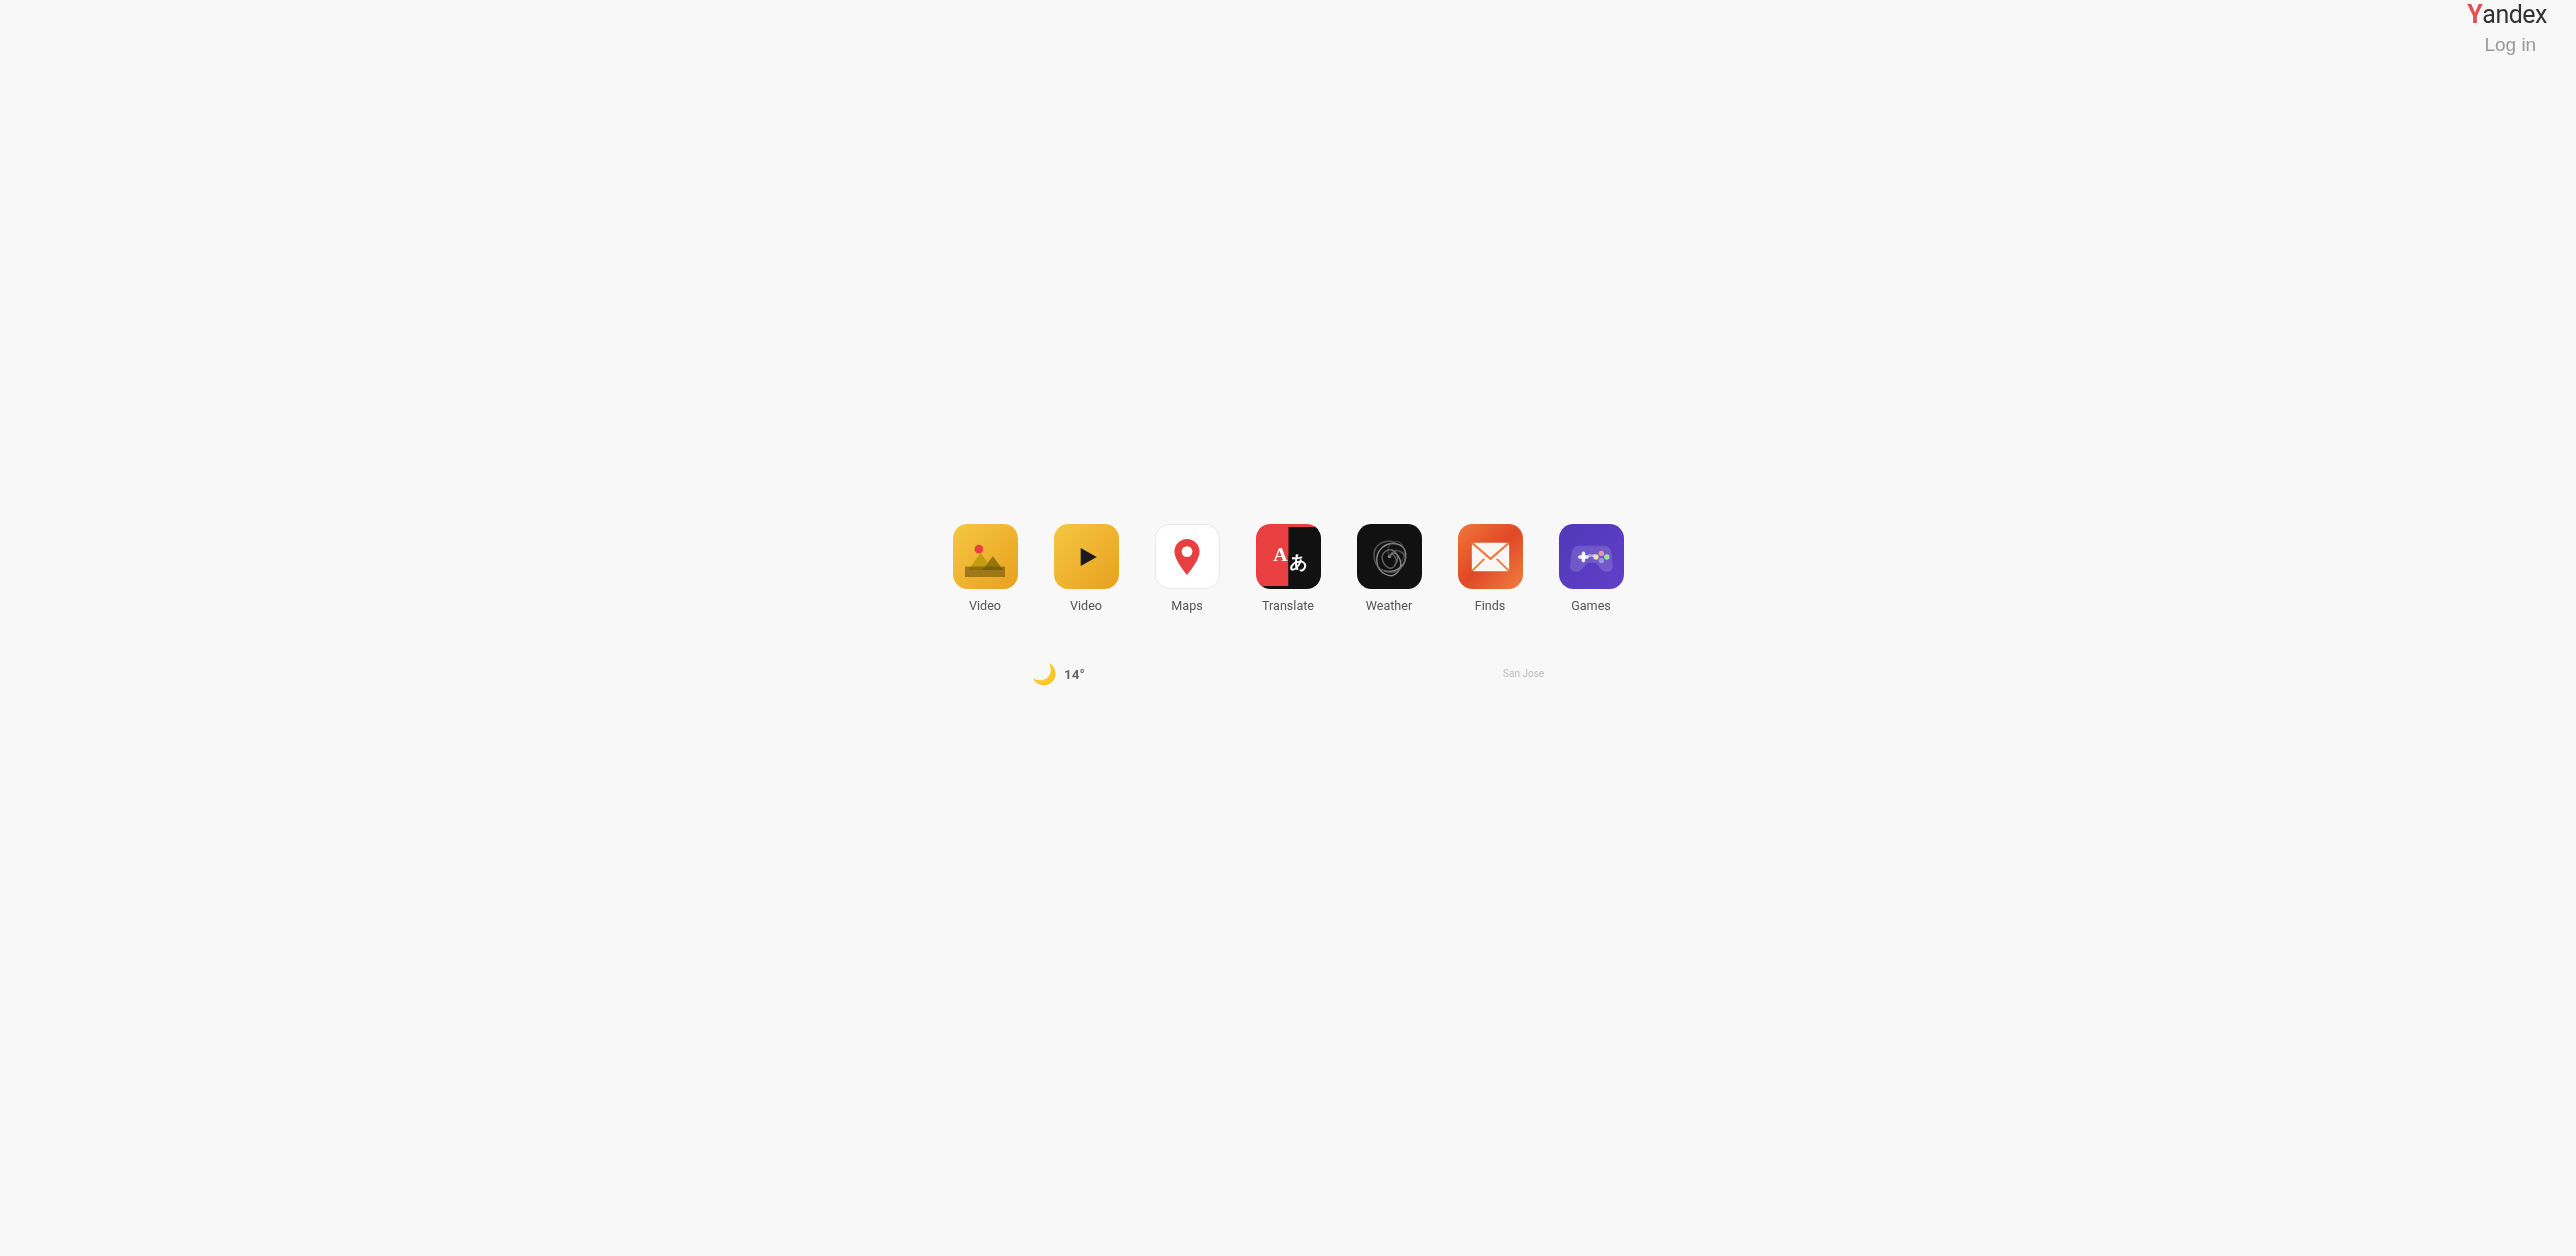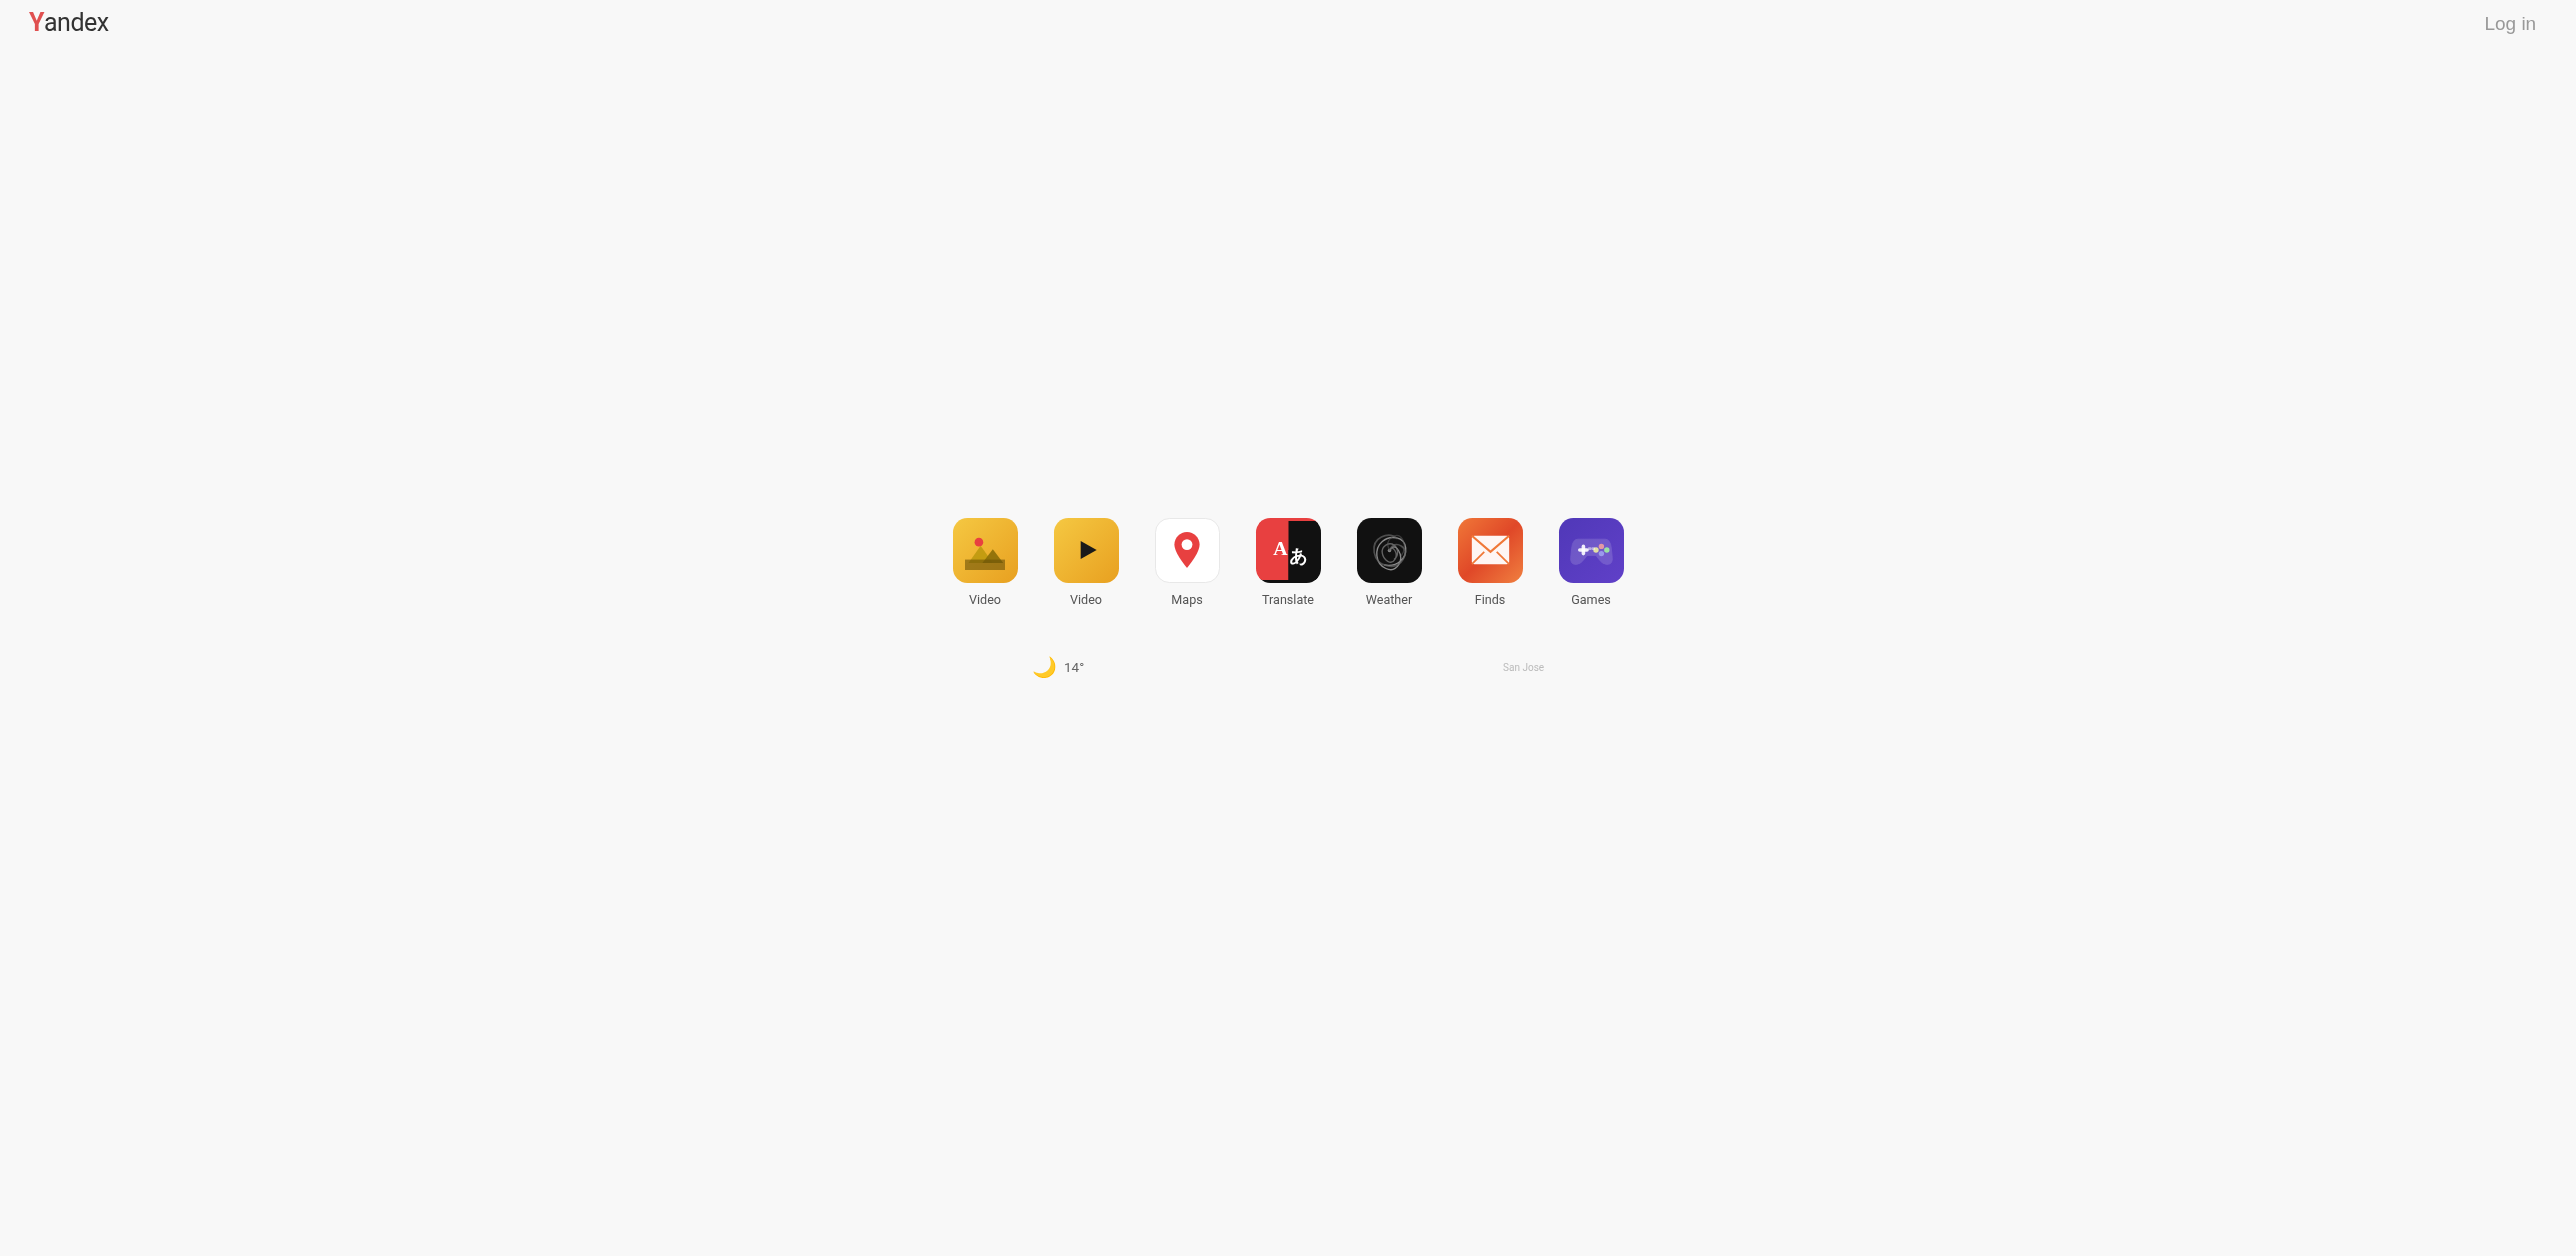--- a/index.html
+++ b/index.html
@@ -13,23 +13,24 @@
       font-family: -apple-system, BlinkMacSystemFont, 'Segoe UI', Roboto, Arial, sans-serif;
       min-height: 100vh;
       display: flex;
       flex-direction: column;
     }
 
     
     .header {
       display: flex;
       justify-content: space-between;
-      align-items: flex-start;
-      padding: 8px 29px;
+      align-items: flex-end;
+      padding: 0 29px;
       background: transparent;
+      flex-direction: column;
     }
 
     .logo {
       font-size: 25px;
       font-weight: 400;
       color: #333;
       letter-spacing: -0.5px;
     }
 
     .logo-y {
@@ -180,20 +181,21 @@
       gap: 7.2px;
     }
 
     .weather-icon {
       font-size: 20px;
     }
 
     .weather-temp {
       font-size: 13.5px;
       color: #666;
+      font-weight: bold;
     }
 
     .weather-location {
       font-size: 10px;
       color: #bbb;
     }
   </style>
 </head>
 <body>
 

